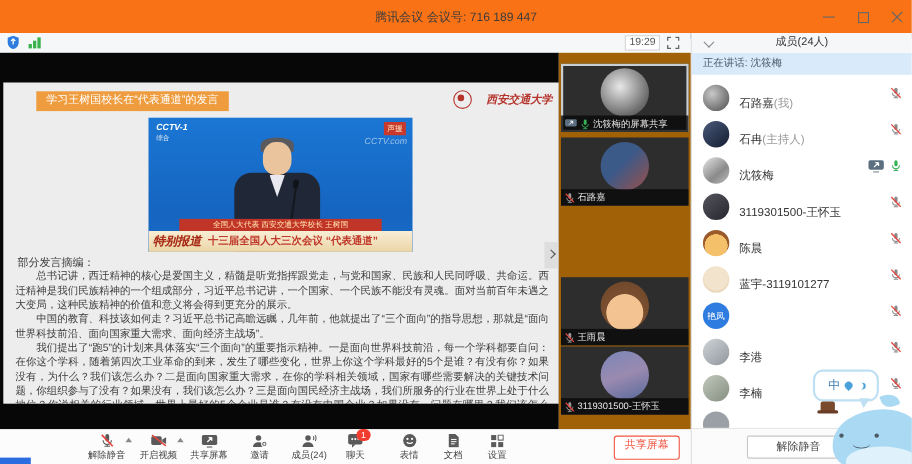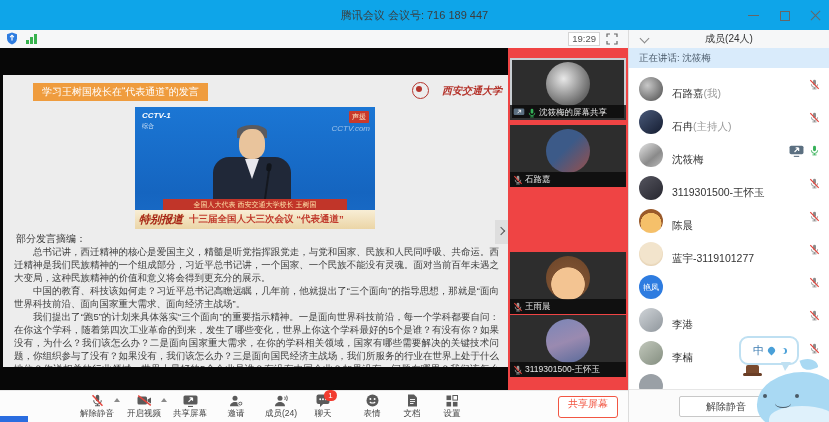--- a/index.html
+++ b/index.html
@@ -1,19 +1,19 @@
 <!DOCTYPE html>
 <html><head>
 <meta charset="utf-8">
 <style>
   html,body{margin:0;padding:0;}
   .app{position:relative;width:829px;height:422px;background:#fff;overflow:hidden;
        font-family:"Liberation Sans",sans-serif;-webkit-font-smoothing:antialiased;}
   
-  .titlebar{position:absolute;left:0;top:0;right:0;height:30px;background:#0ea5e9;border-bottom:5px solid #0f172a;}
+  .titlebar{position:absolute;left:0;top:0;right:0;height:30px;background:#f97316;border-bottom:5px solid #0f172a;}
   .title{position:absolute;left:0;right:0;top:8px;text-align:center;font-size:11px;color:#3c3c3c;}
   .winctl{position:absolute;right:8px;top:0;height:30px;display:flex;align-items:center;gap:20px;}
   .wc{width:11px;height:11px;position:relative;cursor:pointer;}
   .wc-min::after{content:"";position:absolute;left:0;right:0;top:5px;border-top:1px solid #666;}
   .wc-max::after{content:"";position:absolute;left:1px;top:1px;width:8px;height:8px;border:1px solid #666;}
   .wc-close::before,.wc-close::after{content:"";position:absolute;left:-1px;top:5px;width:13px;border-top:1px solid #666;}
   .wc-close::before{transform:rotate(45deg);} .wc-close::after{transform:rotate(-45deg);}
   
   .statusbar{position:absolute;left:0;top:30px;width:628px;height:18px;background:#f6f7f8;}
   .sb-left{position:absolute;left:6px;top:2px;display:flex;align-items:flex-end;gap:8px;}
@@ -50,21 +50,21 @@
     font-family:"Liberation Serif",serif;text-shadow:0 0 1px #d8b468;}
   .headline{flex:1;color:#c0392b;font-weight:bold;font-size:9.5px;margin-left:6px;white-space:nowrap;overflow:hidden;}
   
   .doc-label{position:absolute;left:13px;top:157px;font-size:10px;color:#3a3a3a;}
   .doc-body{position:absolute;left:11px;right:9px;top:170px;font-size:9.5px;line-height:13px;color:#3c3c3c;text-align:justify;}
   .doc-p{margin:0;text-indent:2em;}
   .next-chevron{position:absolute;right:0;top:145px;width:13px;height:24px;background:#dedede;cursor:pointer;}
   .next-chevron::after{content:"";position:absolute;left:3px;top:8px;width:5px;height:5px;
     border-top:1.5px solid #555;border-right:1.5px solid #555;transform:rotate(45deg);}
   
-  .thumbstrip{position:absolute;left:508px;top:48px;width:142px;height:342px;background:#ef4444;}
+  .thumbstrip{position:absolute;left:508px;top:48px;width:142px;height:342px;background:#a16207;}
   .tile{position:absolute;left:2px;width:116px;height:62px;background:#2d2d2d;overflow:hidden;cursor:pointer;}
   .tile.selected{outline:2px solid #c9ced3;outline-offset:-2px;}
   .tile .tav{position:absolute;left:50%;top:4px;transform:translateX(-50%);width:44px;height:44px;border-radius:50%;}
   .tlabel{position:absolute;left:0;right:0;bottom:0;height:15px;background:rgba(8,8,8,.78);
     display:flex;align-items:center;gap:2px;padding:0 3px;color:#e6e6e6;font-size:8.5px;white-space:nowrap;overflow:hidden;}
   .host-badge{flex:0 0 auto;background:#e8a33d;color:#fff;font-size:8.5px;line-height:13px;padding:0 3px;margin-left:-3px;height:15px;display:flex;align-items:center;}
   .tav1{background:radial-gradient(circle at 40% 38%,#e8e8e8,#6a6a6a 70%,#4a4a4a);}
   .tav2{background:linear-gradient(135deg,#3c5a88 45%,#9a4f4a);}
   .tav3{background:linear-gradient(140deg,#2a3a6a,#10182e);}
   .tav4{background:radial-gradient(circle at 50% 64%,#f3c492 46%,#7a4f30 48%,#6a4428);}

